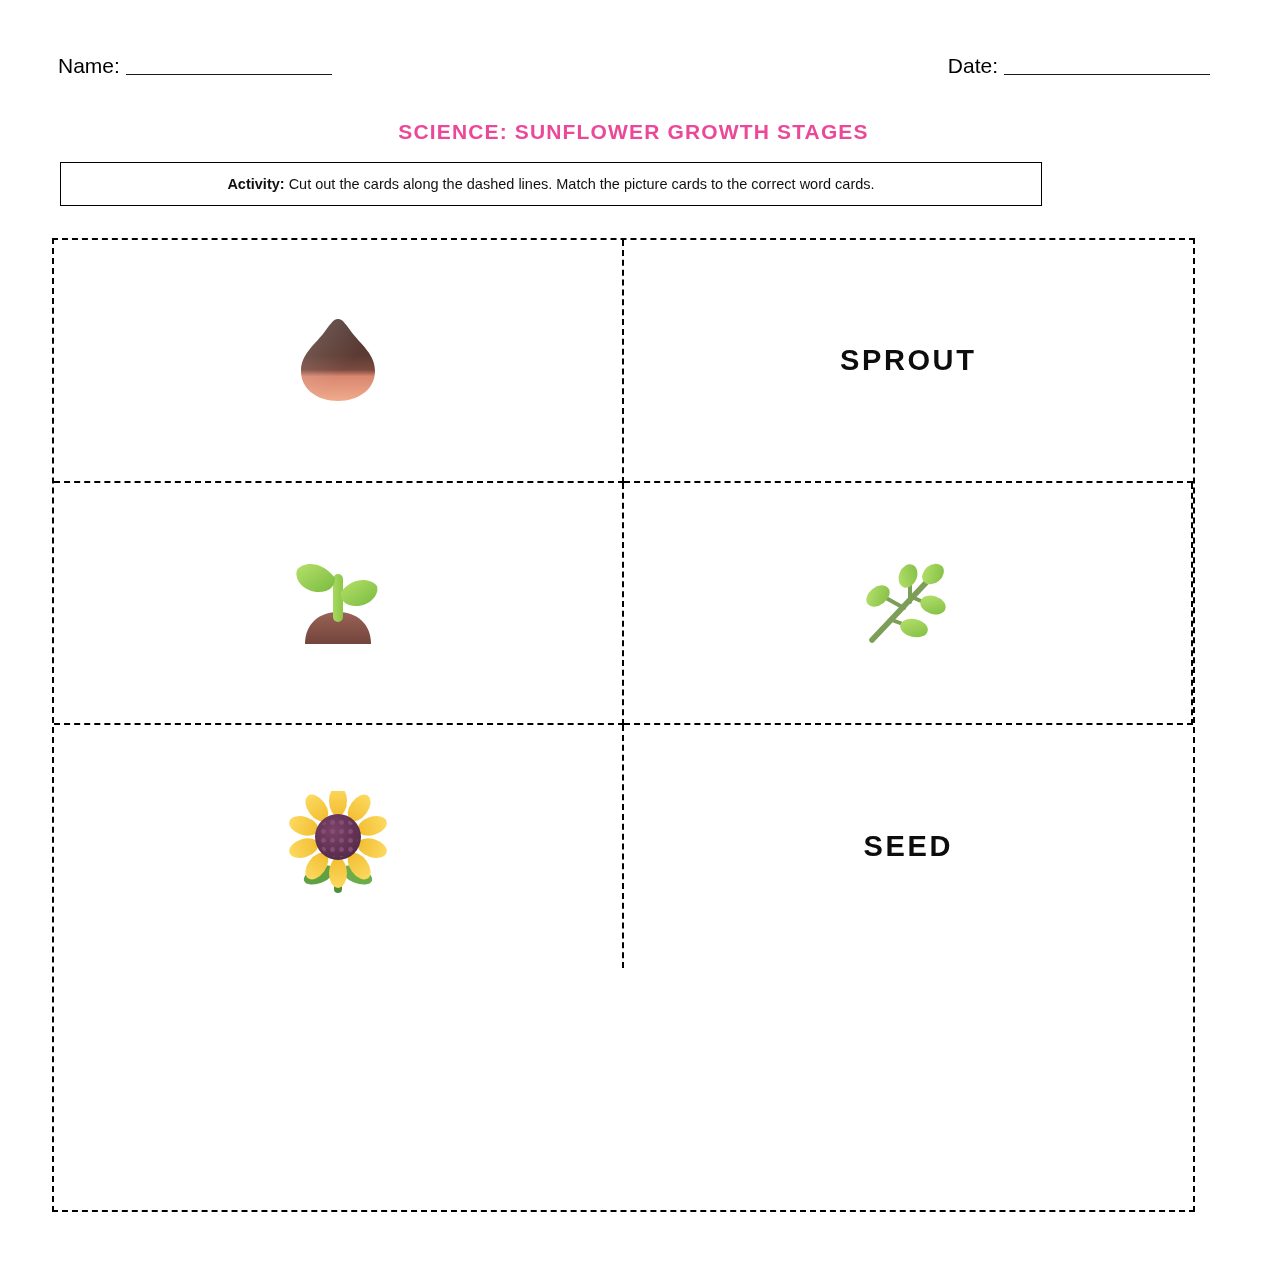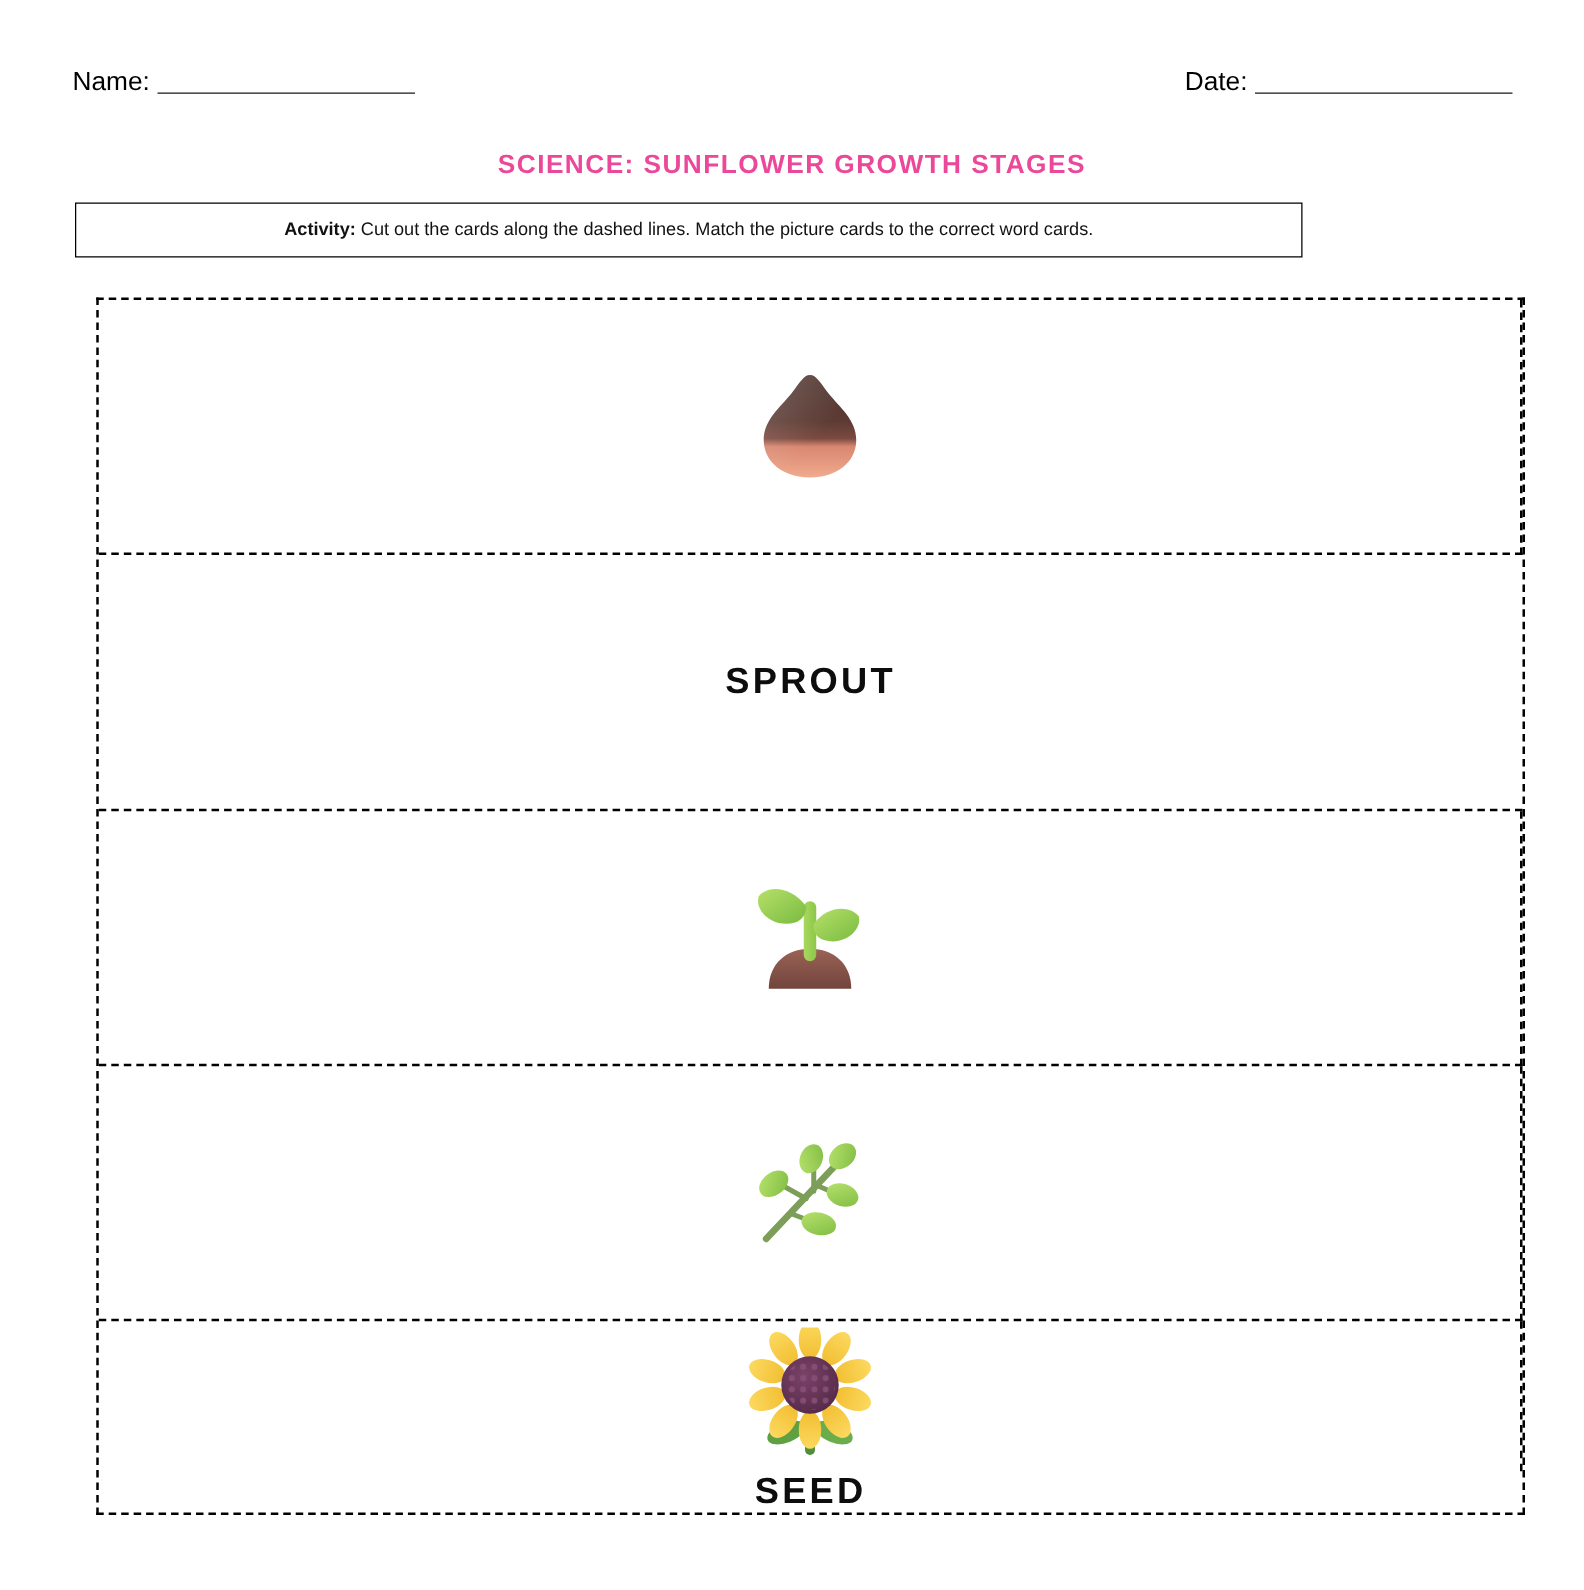--- a/index.html
+++ b/index.html
@@ -75,28 +75,28 @@
     line-height: 18px;
     color: #111;
   }
   .activity-text b {
     font-weight: bold;
   }
 
   
   .card-grid {
     position: absolute;
-    left: 77px;
+    left: 52px;
     top: 238px;
     width: 1143px;
     height: 974px;
     box-sizing: border-box;
     border: 2px dashed #000000;
     display: grid;
-    grid-template-columns: 1fr;
+    grid-template-columns: 1fr 1fr;
     grid-template-rows: repeat(4, 1fr);
   }
   .card {
     box-sizing: border-box;
     display: flex;
     align-items: center;
     justify-content: center;
     position: relative;
   }
   

